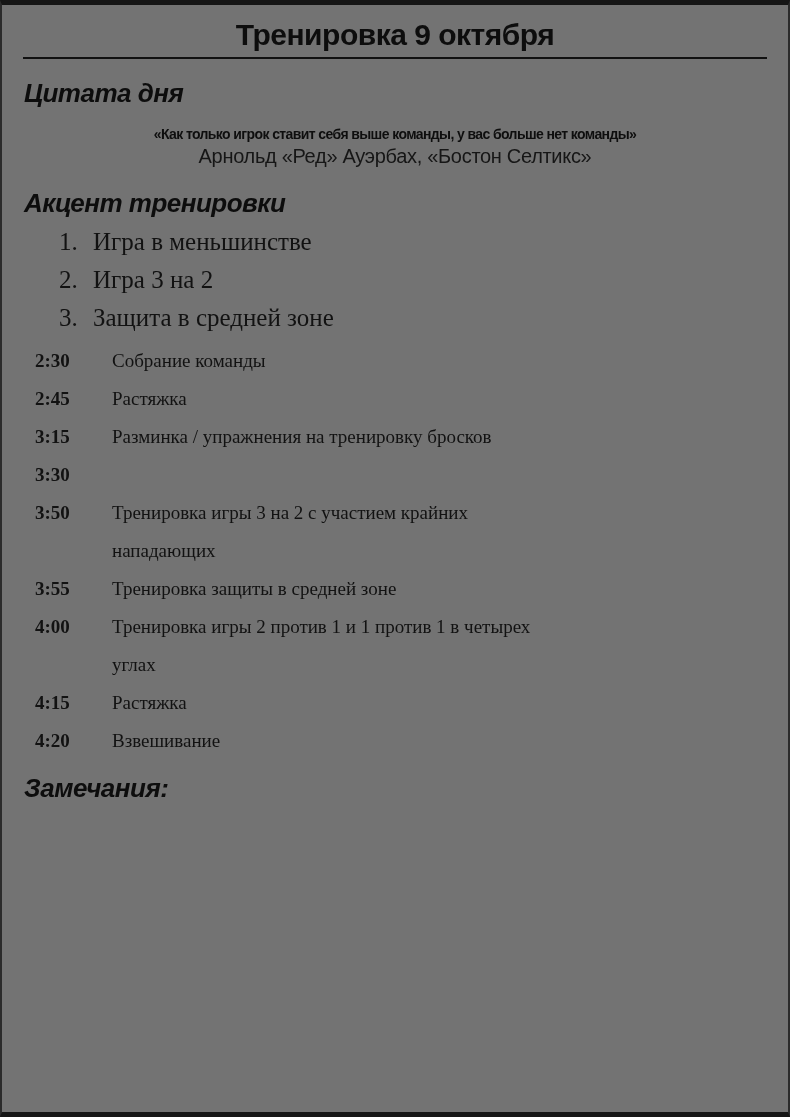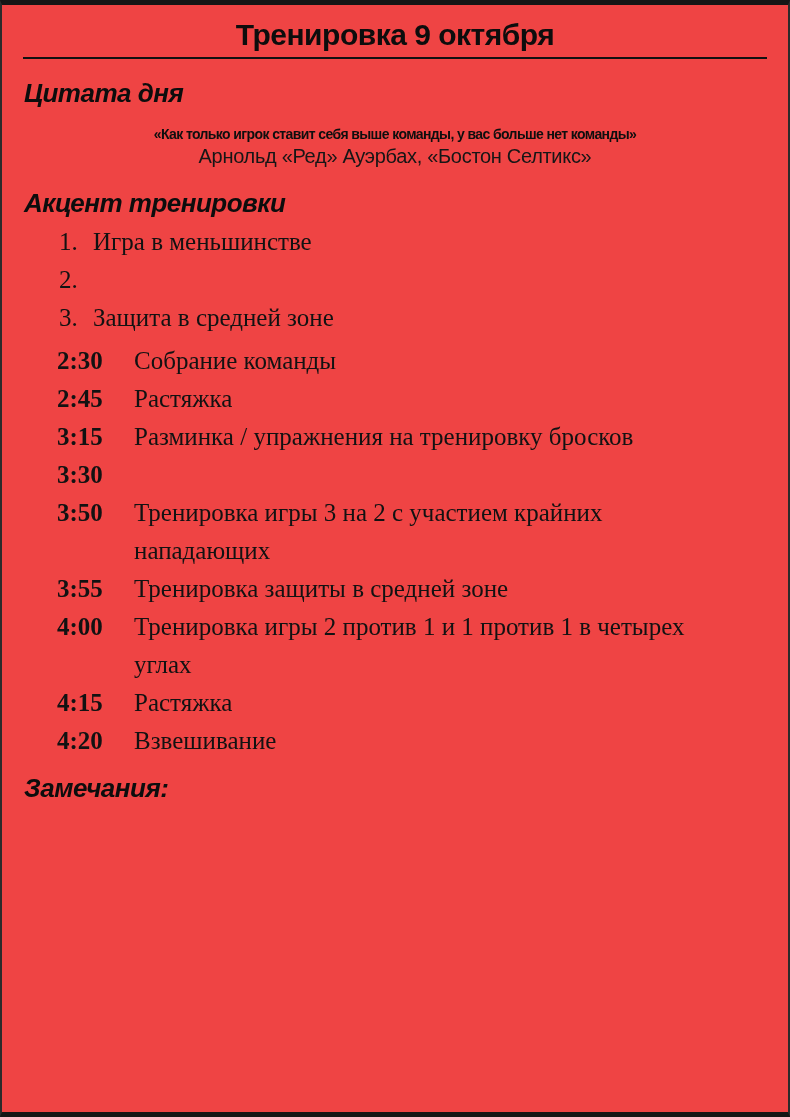--- a/index.html
+++ b/index.html
@@ -5,21 +5,21 @@
   html, body {
     margin: 0;
     padding: 0;
     background: #e8e8e8;
   }
   .page {
     position: relative;
     width: 790px;
     height: 1117px;
     box-sizing: border-box;
-    background: #ef4444;
+    background: #737373;
     border-top: 5px solid #161616;
     border-bottom: 5px solid #161616;
     border-left: 2px solid #2b2b2b;
     border-right: 2px solid #2b2b2b;
     overflow: hidden;
     font-family: "Liberation Serif", "DejaVu Serif", serif;
     color: #121212;
   }
   .doc-title {
     margin-top: 14px;
@@ -89,22 +89,22 @@
   }
   .focus-text {
     flex: 1;
   }
 
   .plan-list {
     margin-top: 4px;
   }
   .plan-row {
     display: flex;
-    padding-left: 55px;
-    font-size: 25px;
+    padding-left: 33px;
+    font-size: 19px;
     line-height: 38px;
   }
   .plan-time {
     flex: 0 0 77px;
     width: 77px;
     font-weight: bold;
   }
   .plan-activity {
     flex: 1;
     max-width: 645px;
@@ -124,20 +124,21 @@
   <div class="quote-attribution">Арнольд «Ред» Ауэрбах, «Бостон Селтикс»</div>
 
   <h2 class="section-heading heading-focus">Акцент тренировки</h2>
   <div class="focus-list">
     <div class="focus-row">
       <span class="focus-num">1.</span>
       <span class="focus-text">Игра в меньшинстве</span>
     </div>
     <div class="focus-row">
       <span class="focus-num">2.</span>
+      <span class="focus-text">Игра 3 на 2</span>
     </div>
     <div class="focus-row">
       <span class="focus-num">3.</span>
       <span class="focus-text">Защита в средней зоне</span>
     </div>
   </div>
 
   <div class="plan-list">
     <div class="plan-row">
       <span class="plan-time">2:30</span>

